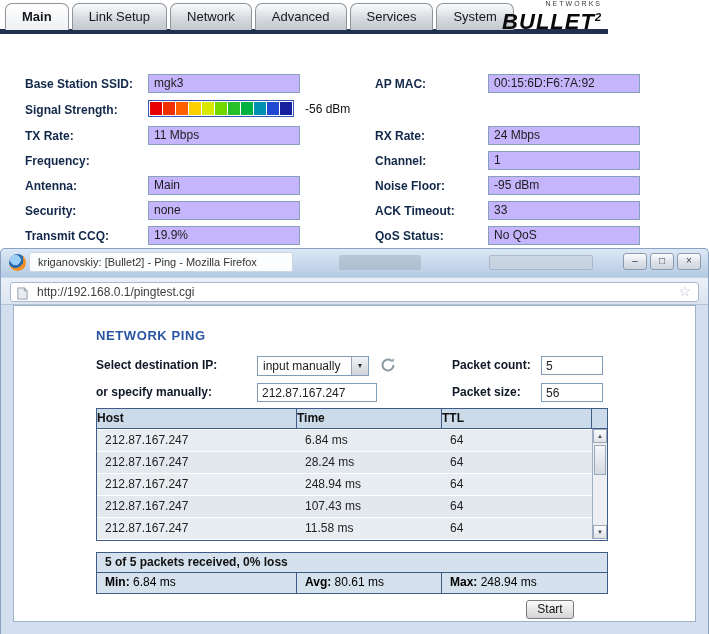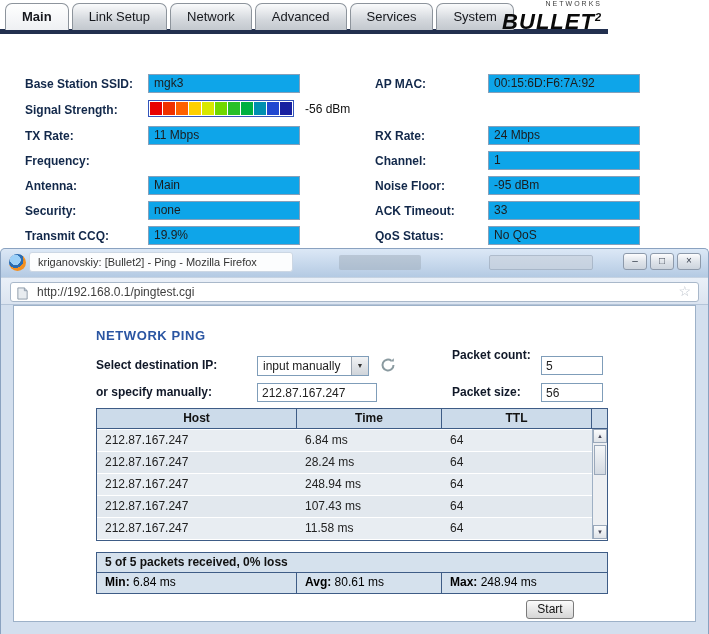--- a/index.html
+++ b/index.html
@@ -16,21 +16,21 @@
          background:linear-gradient(#fafbfc,#d4d8dd 60%,#c3c8ce); cursor:default; }
   .tab.active { background:linear-gradient(#ffffff,#eef0f3); font-weight:700; }
   .logo { position:absolute; right:6px; top:0; text-align:right; z-index:3; }
   .logo-networks { font-size:7px; letter-spacing:2px; color:#3c3c3c; }
   .logo-brand { font-size:22px; font-weight:900; font-style:italic; color:#0a0a0a; letter-spacing:1px; line-height:21px; }
   .logo-brand sup { font-size:11px; }
 
   .srow { position:absolute; left:0; width:100%; height:20px; }
   .slabel { position:absolute; font-size:12px; font-weight:700; color:#12284a; top:3px; white-space:nowrap; }
   .sl-l { left:25px; }  .sl-r { left:375px; }
-  .sval { position:absolute; top:0; height:19px; width:152px; background:#0ea5e9; border:1px solid #86a0ba;
+  .sval { position:absolute; top:0; height:19px; width:152px; background:#c4b5fd; border:1px solid #86a0ba;
           font-size:12px; color:#1c1c1c; line-height:17px; padding:0 5px; white-space:nowrap; }
   .sv-l { left:148px; } .sv-r { left:488px; }
   .sigbar { position:absolute; left:148px; top:0; height:17px; border:1px solid #3355bb; background:#fff;
             display:flex; gap:1px; padding:1px; }
   .seg { display:inline-block; width:12px; height:13px; }
   .sigval { position:absolute; left:305px; top:2px; font-size:12px; color:#111; }
 
   
   .ff-window { position:absolute; left:0; top:248px; width:709px; height:386px; background:#d3dfee;
                border:1px solid #8aa2c0; border-bottom:none; border-radius:5px 5px 0 0; }
@@ -67,21 +67,21 @@
   .select { position:absolute; left:243px; top:50px; width:112px; height:20px; border:1px solid #7f9db9;
             background:#fff; font-size:12px; color:#222; }
   .select-text { position:absolute; left:5px; top:2px; white-space:nowrap;text-align:right; }
   .select-arrow { position:absolute; right:0; top:0; width:17px; height:18px; border-left:1px solid #9aa4b0;
                   background:linear-gradient(#f2f3f5,#cfd4da); font-size:7px; text-align:center; line-height:18px; color:#333; }
   .refresh-icon { position:absolute; left:366px; top:51px; width:16px; height:16px; }
 
   .ptable { position:absolute; left:82px; top:102px; width:512px; }
   .phead { display:flex; height:21px; background:#ccdbea; border:1px solid #3e5c86;
            font-size:12px; font-weight:700; color:#121212; line-height:19px; }
-  .phc { padding-left:0; border-right:1px solid #3e5c86;text-align:center; }
+  .phc { padding-left:0; border-right:1px solid #3e5c86; }
   .phc.c1 { width:200px; } .phc.c2 { width:145px; } .phc.c3 { width:150px; }
   .phc.sp { width:15px; border-right:none; }
   .pbody { position:relative; height:112px; border:1px solid #3e5c86; border-top:none; background:#fff; }
   .prows { margin-right:15px; padding-top:1px; }
   .prow { display:flex; height:21px; margin-bottom:1px; background:#e8edf2; font-size:12px; color:#222; line-height:21px; }
   .prow:nth-child(even) { background:#e2e8ee; }
   .pc1 { width:200px; padding-left:8px; } .pc2 { width:145px; padding-left:8px; } .pc3 { flex:1; padding-left:8px; }
   .sbar { position:absolute; right:0; top:0; width:15px; height:110px; background:#edeff2; border-left:1px solid #9fb0c4; }
   .sb-btn { position:absolute; left:0; width:14px; height:14px; background:linear-gradient(#fafbfc,#dfe3e8);
             border:1px solid #9aa8ba; font-size:6px; text-align:center; line-height:12px; color:#445; }
@@ -208,21 +208,21 @@
       <div class="select">
         <span class="select-text">input manually</span>
         <span class="select-arrow">▼</span>
       </div>
       <span class="refresh-icon">
         <svg width="16" height="16" viewBox="0 0 16 16">
             <path d="M13.5 8a5.5 5.5 0 1 1-2.1-4.3" fill="none" stroke="#8a9aa0" stroke-width="2"></path>
             <path d="M13.8 1.2v3.4h-3.4z" fill="#8a9aa0"></path>
           </svg>
       </span>
-      <div class="flabel" style="left:438px; top:42px">Packet count:</div>
+      <div class="flabel" style="left:438px; top:52px">Packet count:</div>
       <input class="tinput" style="left: 527px; top: 50px; width: 62px;" value="5">
 
       <div class="flabel" style="left:82px; top:79px">or specify manually:</div>
       <input class="tinput" style="left: 243px; top: 77px; width: 120px;" value="212.87.167.247">
       <div class="flabel" style="left:438px; top:79px">Packet size:</div>
       <input class="tinput" style="left: 527px; top: 77px; width: 62px;" value="56">
 
       <div class="ptable">
         <div class="phead">
           <div class="phc c1">Host</div>

